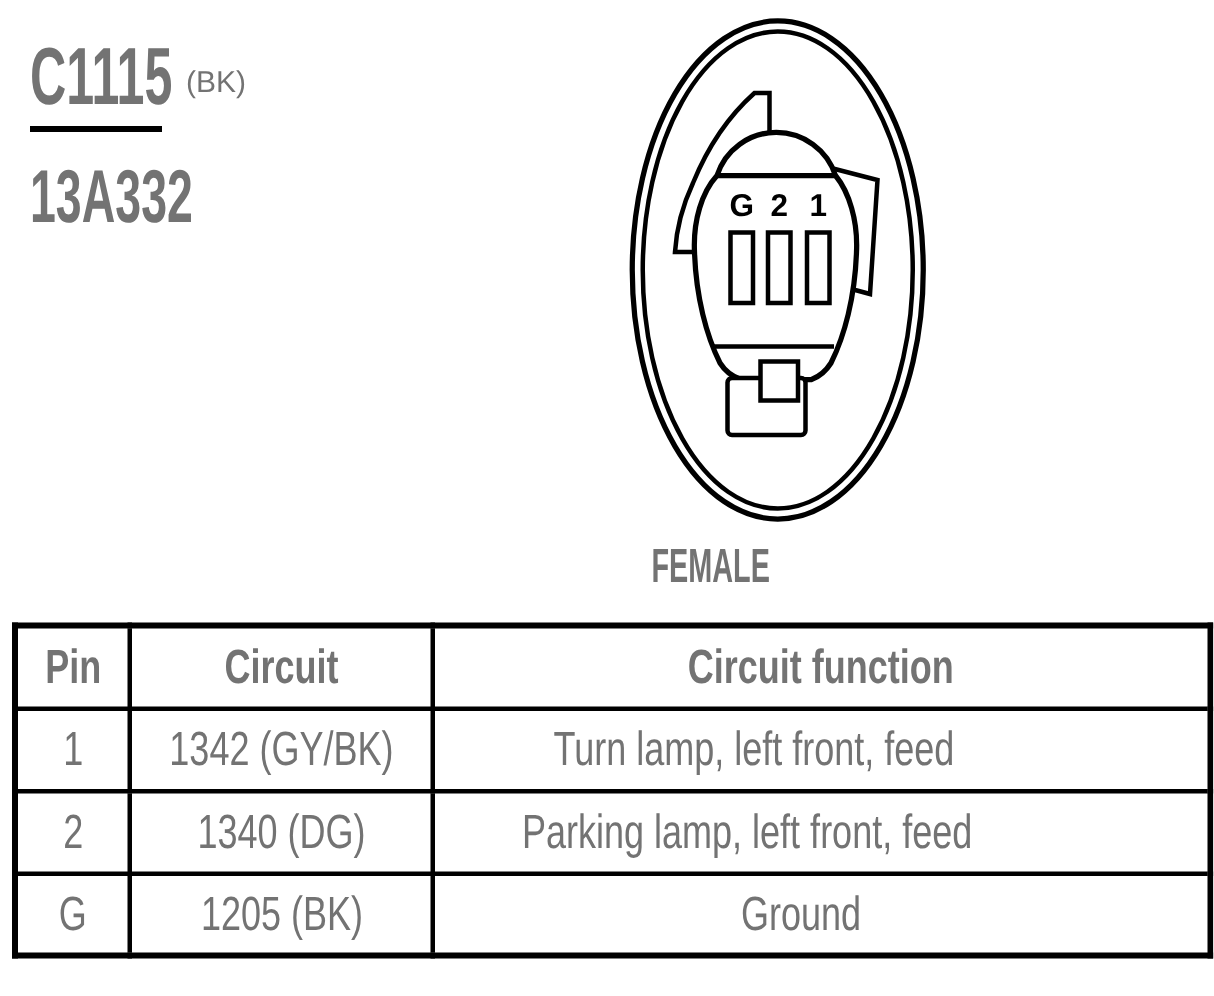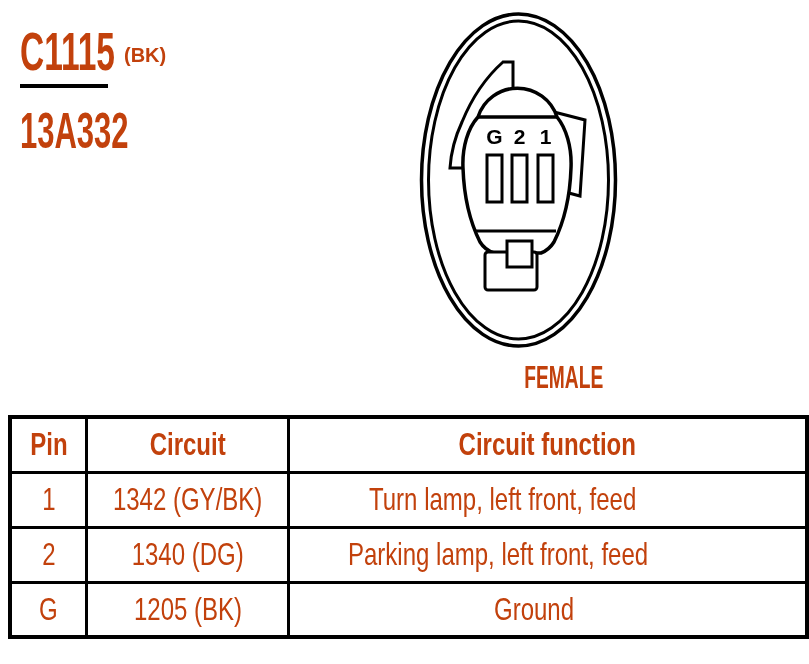--- a/index.html
+++ b/index.html
@@ -1,41 +1,41 @@
 <!DOCTYPE html>
 <html><head>
 <meta charset="utf-8">
 <style>
   html, body { margin: 0; padding: 0; background: #ffffff; }
   #page {
     position: relative;
     width: 809px;
     height: 664px;
     background: #ffffff;
-    color: #c2410c;
+    color: #737373;
     font-family: "Liberation Sans", sans-serif;
     overflow: hidden;
   }
   .abs { position: absolute; }
   .nowrap { white-space: nowrap; }
   
   .cond62L { display: inline-block; transform: scaleX(0.62); transform-origin: left center; }
   .cond64L { display: inline-block; transform: scaleX(0.64); transform-origin: left top; }
   .cond60C { display: inline-block; transform: scaleX(0.60); transform-origin: center center; }
   .cond75L { display: inline-block; transform: scaleX(0.75); transform-origin: left center; }
   .cond75C { display: inline-block; transform: scaleX(0.75); transform-origin: center center; }
 
   #connector-id { left: 20px; top: 24px; font-size: 54px; line-height: 54px; font-weight: bold; }
-  #color-code  { left: 124px; top: 44px; font-size: 20px; font-weight: bold; }
+  #color-code  { left: 124px; top: 44px; font-size: 20px; font-weight: normal; }
   #id-underline { left: 20px; top: 84px; width: 88px; height: 4px; background: #000; }
   #part-number { left: 20px; top: 106px; font-size: 50px; line-height: 50px; font-weight: bold; }
   #description { left: 20px; top: 188px; font-size: 24px; line-height: 37px; }
 
   #connector-svg { left: 408px; top: 4px; }
-  #gender-label { left: 408px; top: 360px; width: 222px; text-align: right;
+  #gender-label { left: 408px; top: 360px; width: 222px; text-align: left;
                   font-size: 32px; line-height: 34px; font-weight: bold; }
 
   #pinout-table { left: 8px; top: 415px; border-collapse: collapse; table-layout: fixed; }
   #pinout-table, #pinout-table th, #pinout-table td { border: 3px solid #000; }
   #pinout-table { border-width: 4px; }
   #pinout-table th { font-size: 32px; font-weight: bold; text-align: center; padding: 0; }
   #pinout-table td { font-size: 32px; font-weight: normal; padding: 0; }
   #pinout-table tr { height: 55px; }
   td.c-pin, td.c-circuit { text-align: center; }
   td.c-func { text-align: center; padding-left: 14px; }

